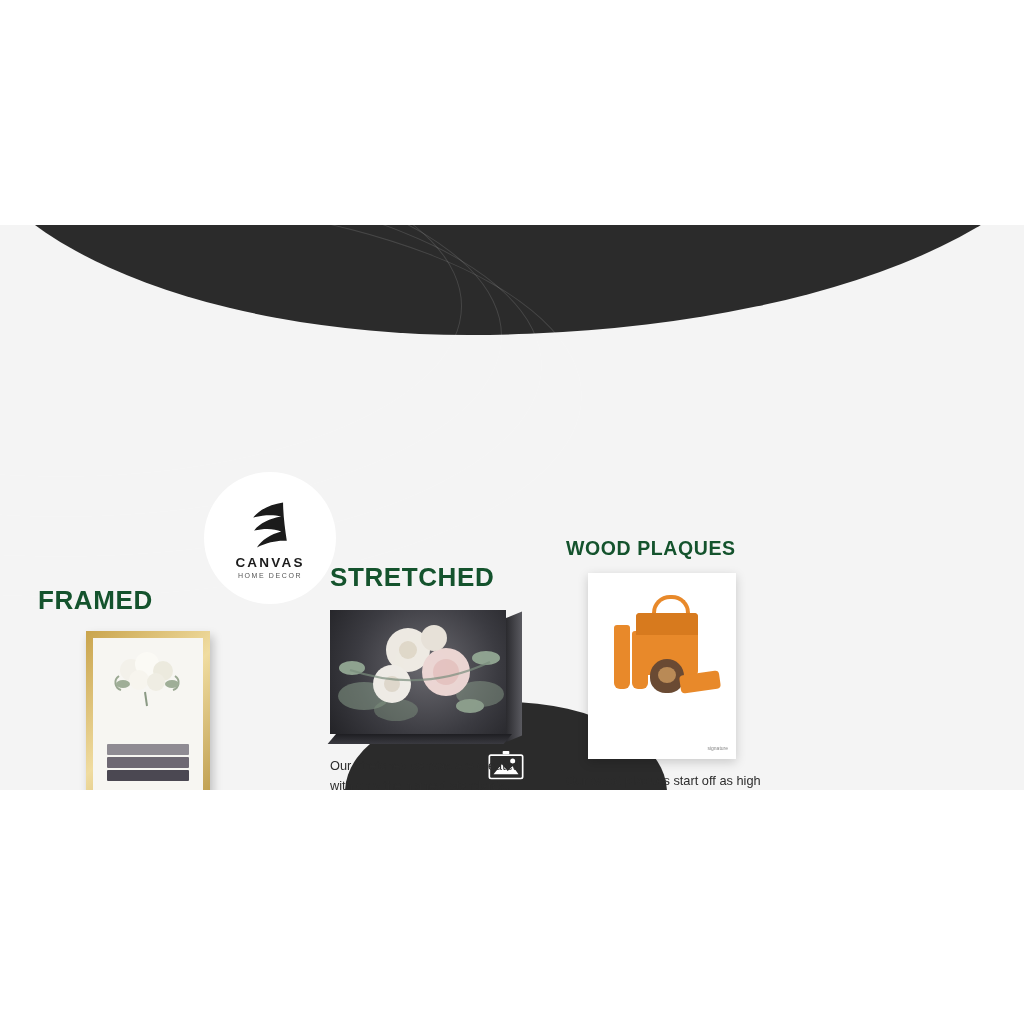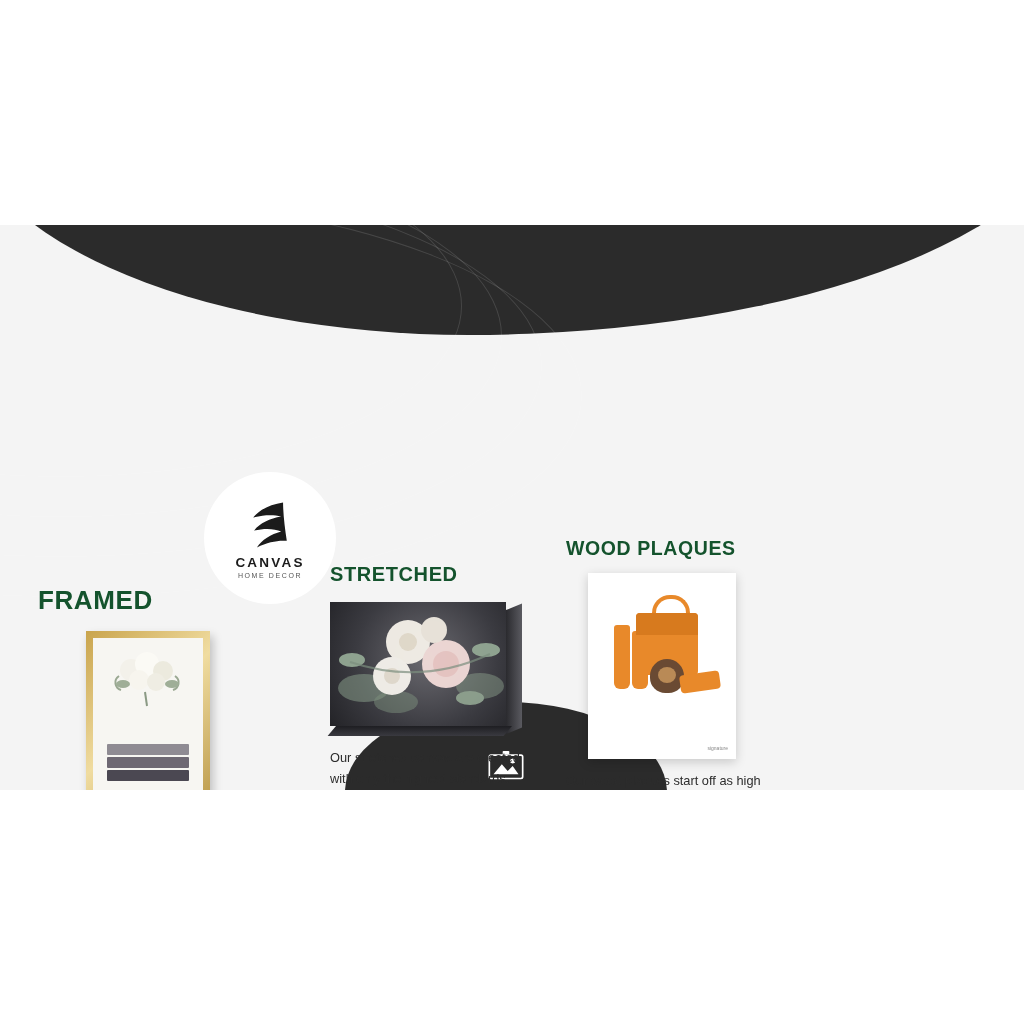--- a/index.html
+++ b/index.html
@@ -120,21 +120,21 @@
     color: #2c2c2c;
   }
 
   
   #col1 { left: 38px; top: 360px; width: 262px; }
   #col1 .col-title { font-size: 26px; }
   #col1 .art-wrap { margin: 14px 0 0 48px; }
 
   
   #col2 { left: 330px; top: 337px; width: 200px; }
-  #col2 .col-title { font-size: 20px; }
+  #col2 .col-title { font-size: 26px; }
   #col2 .col-body { margin-top: 14px; width: 198px; }
 
   
   #col3 { left: 566px; top: 312px; width: 200px; }
   #col3 .col-title { font-size: 19.5px; }
   #col3 .col-body { margin-top: 12px; width: 196px; }
 
   
   #col4 { left: 795px; top: 352px; width: 200px; }
   #col4 .col-title { font-size: 19.5px; }

